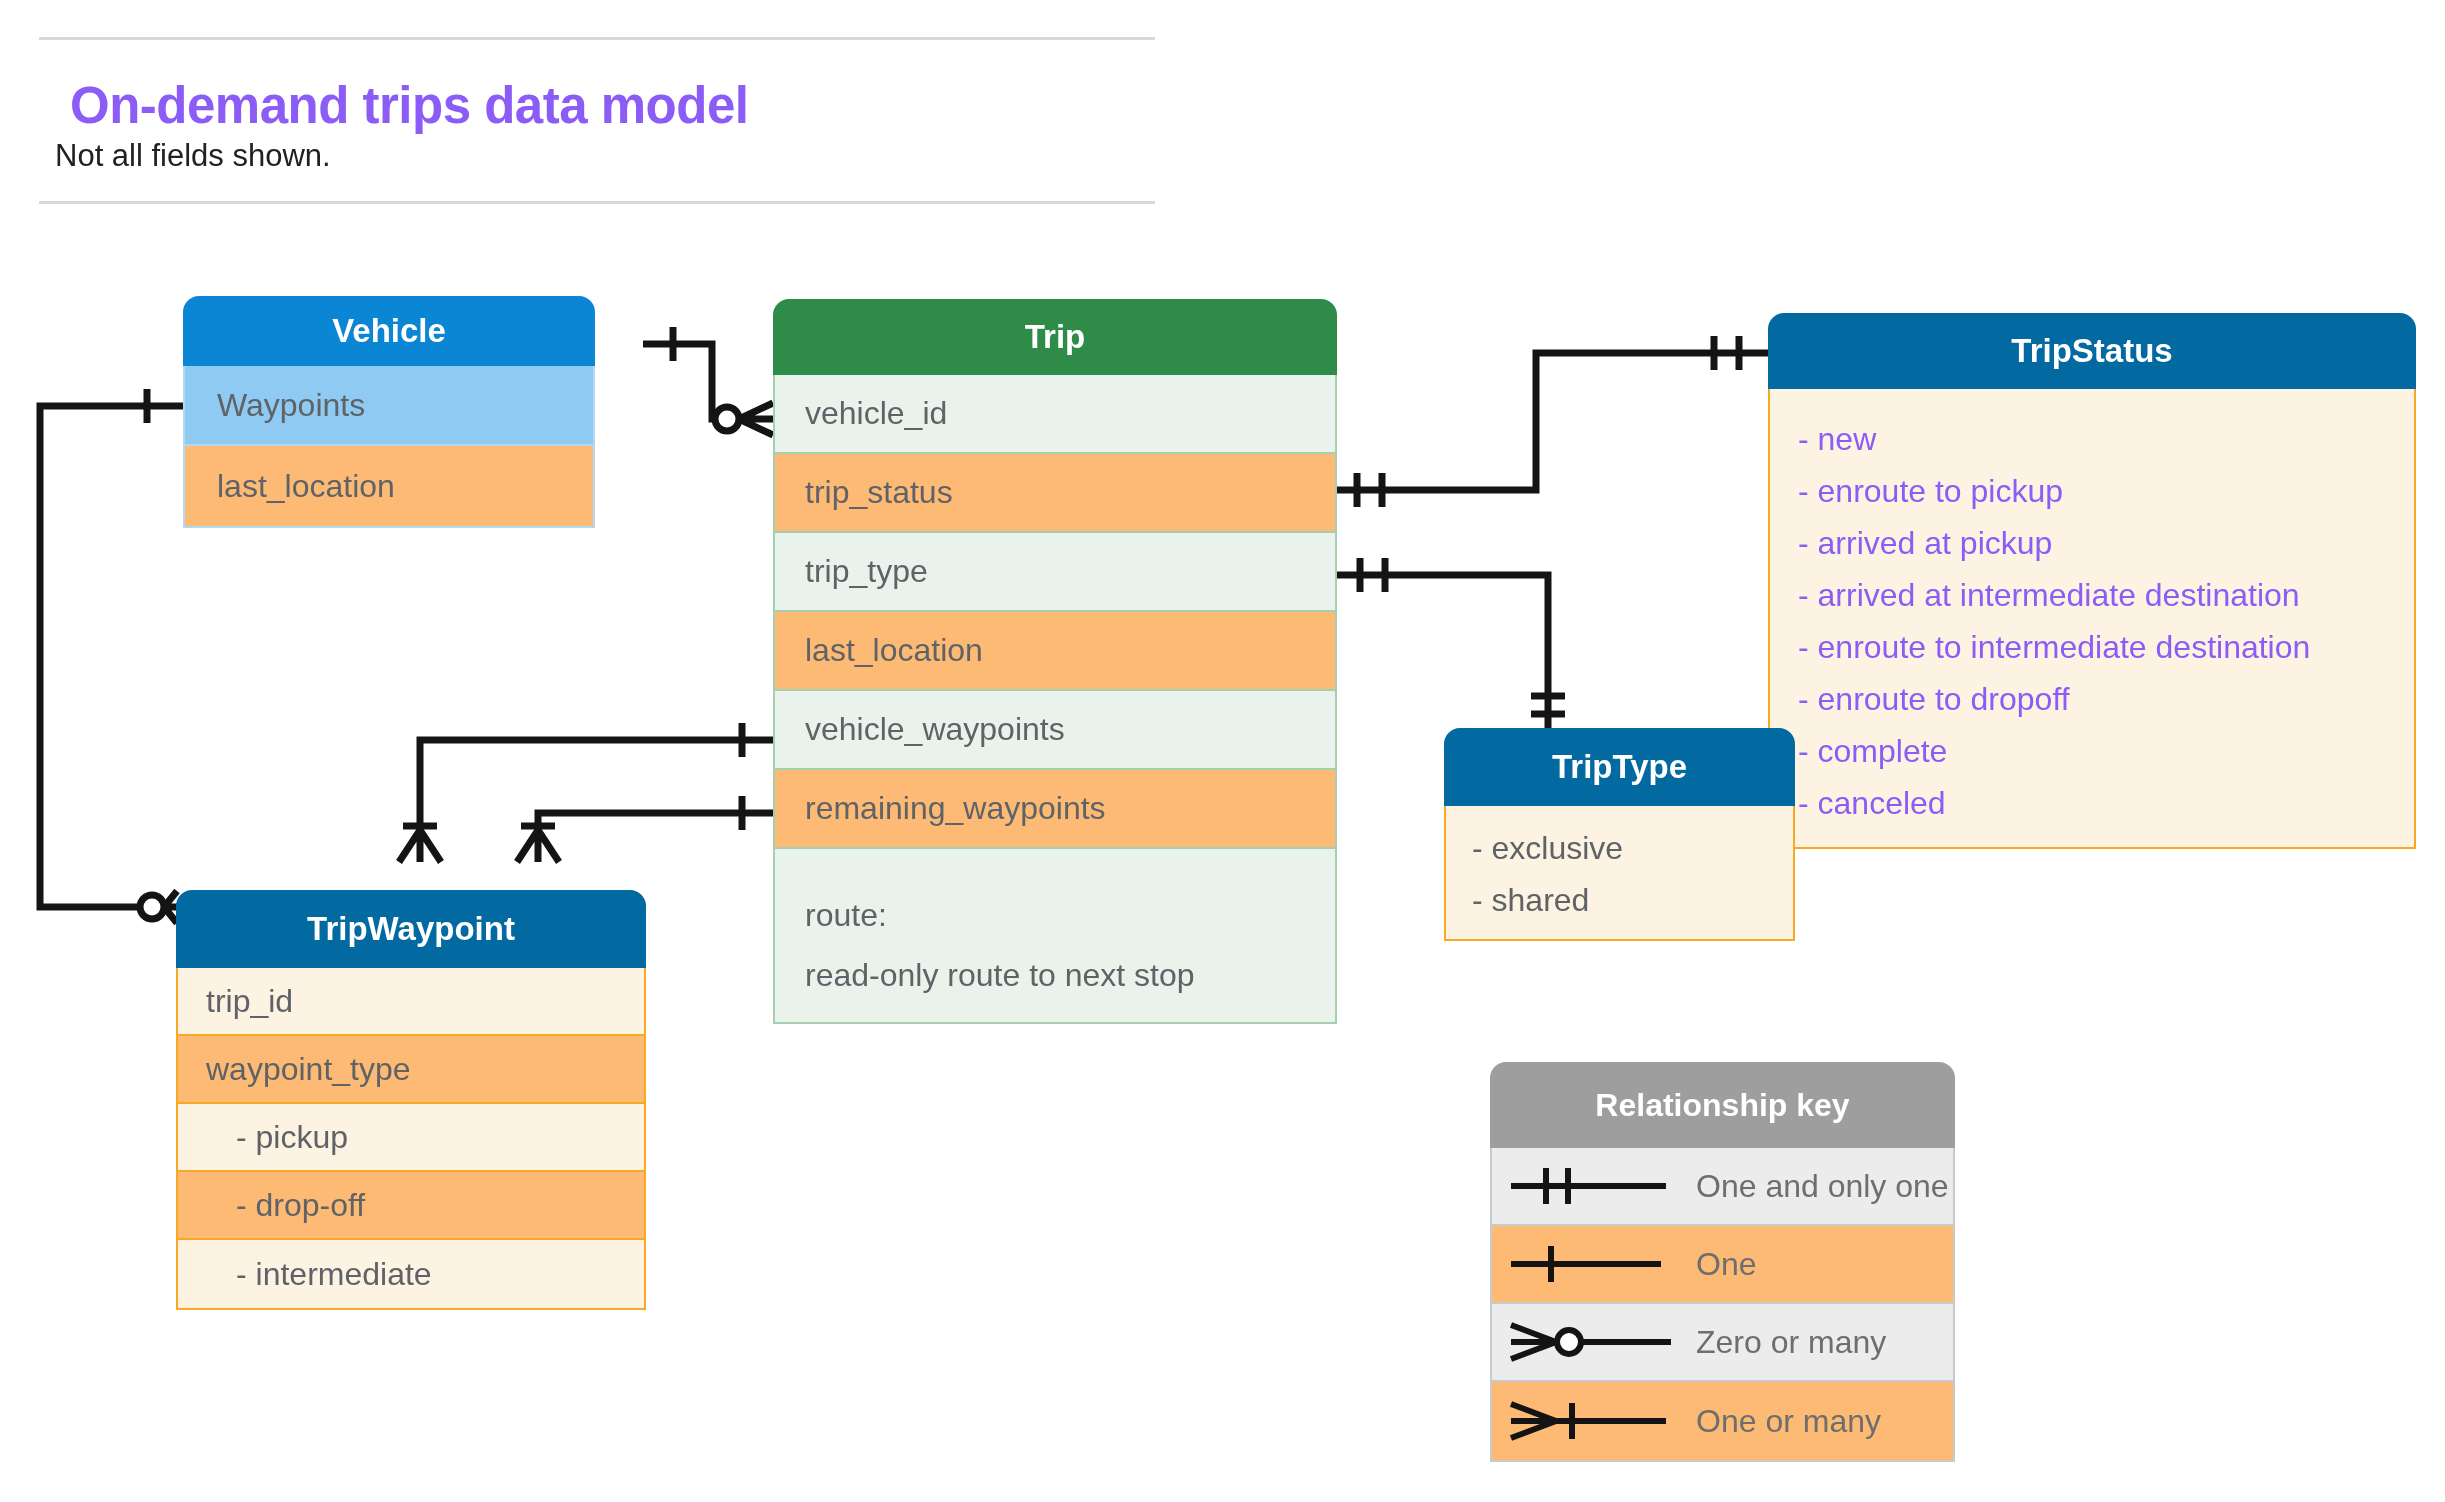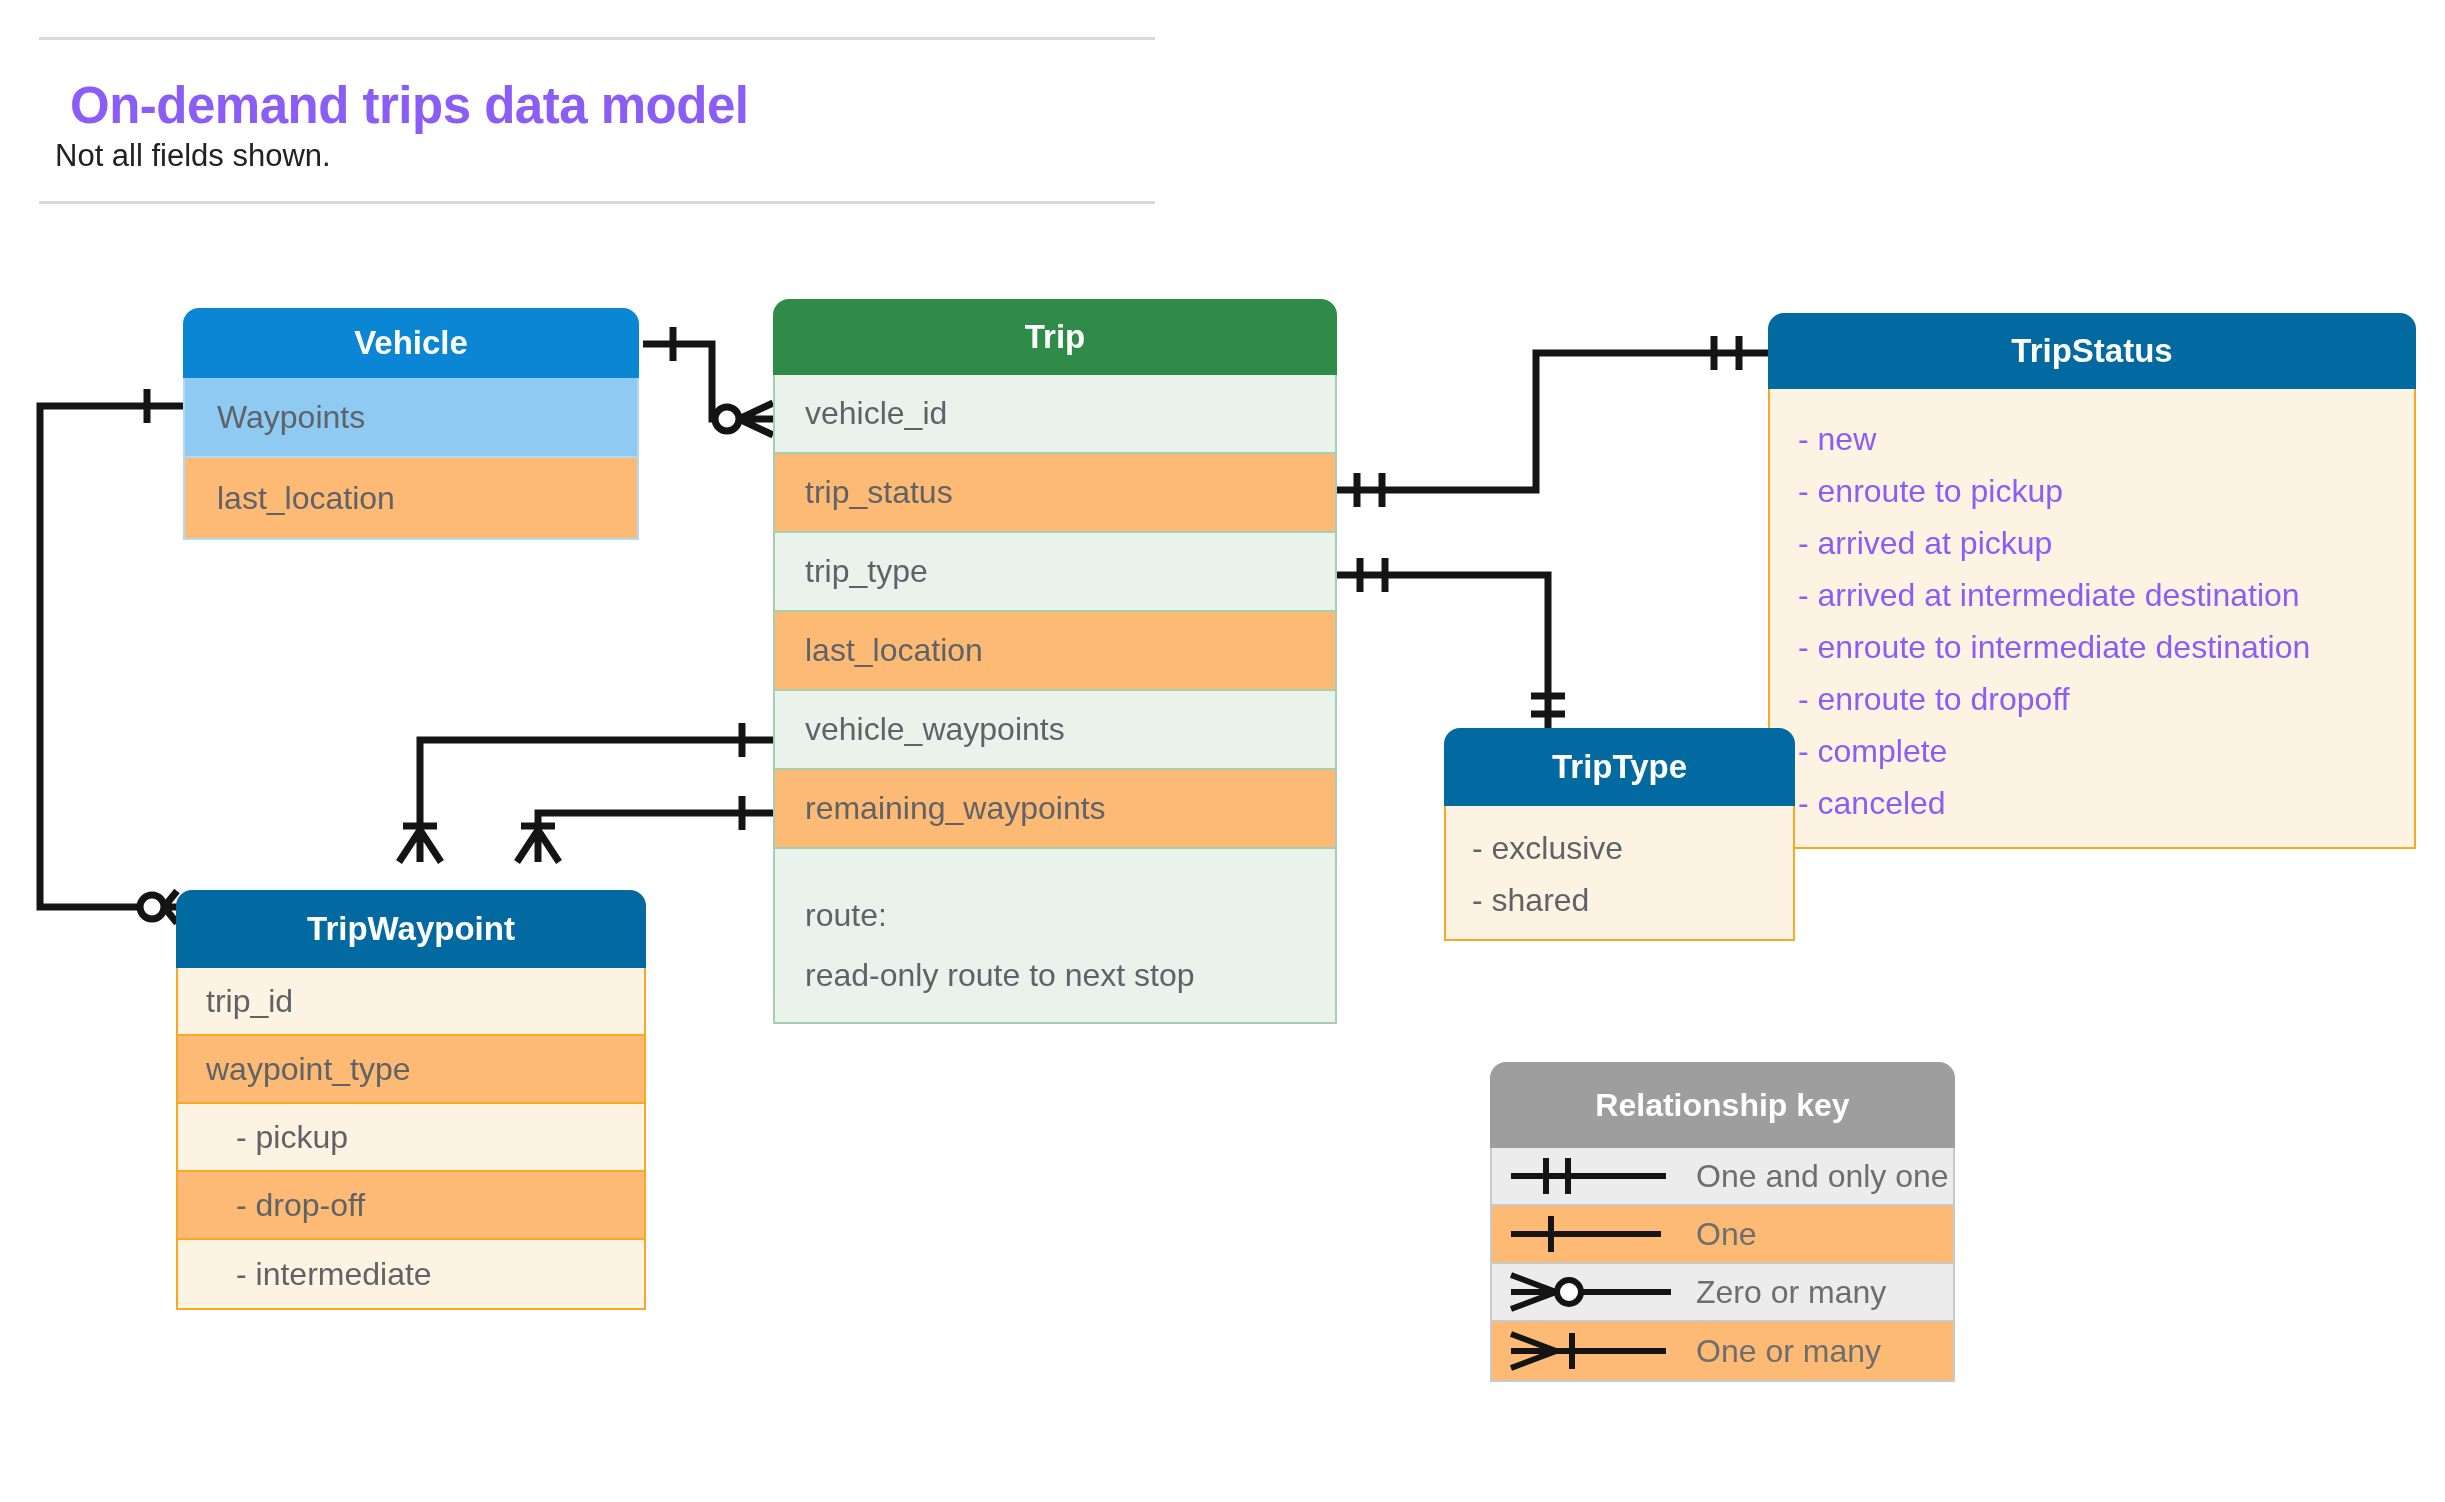--- a/index.html
+++ b/index.html
@@ -12,21 +12,21 @@
   #page-subtitle{position:absolute;left:55px;top:138px;font-size:31px;color:#202124;}
 
   .entity{position:absolute;}
   .hdr{display:flex;align-items:center;justify-content:center;color:#ffffff;
        font-weight:bold;font-size:33px;border-radius:16px 16px 0 0;}
   .body{box-sizing:border-box;border-top:none;}
   .row{box-sizing:border-box;display:flex;align-items:center;
        font-size:32px;color:#5f6368;padding-left:30px;}
 
   
-  #vehicle{left:183px;top:296px;width:456px;margin-top:12px;}
+  #vehicle{left:183px;top:296px;width:412px;}
   #vehicle .hdr{height:70px;background:#0a86d4;}
   #vehicle .body{border:2px solid #b3d8f6;border-top:none;}
   #vehicle .row{height:80px;padding-left:32px;border-bottom:2px solid #b3d8f6;}
   #vehicle .row:last-child{border-bottom:none;}
   .bg-lightblue{background:#8ecaf1;}
   .bg-white{background:#fdba74;}
 
   
   #trip{left:773px;top:299px;width:564px;}
   #trip .hdr{height:76px;background:#2e8b48;}
@@ -55,21 +55,21 @@
   #tripwaypoint .hdr{height:78px;}
   #tripwaypoint .body{border:2px solid #f9a826;border-top:none;}
   #tripwaypoint .row{height:68px;padding-left:28px;border-bottom:2px solid #f9a826;}
   #tripwaypoint .row:last-child{border-bottom:none;}
   #tripwaypoint .row.indent{padding-left:58px;}
 
   
   #relkey{left:1490px;top:1062px;width:465px;}
   #relkey .hdr{height:86px;background:#9e9e9e;font-size:32px;}
   #relkey .body{border:2px solid #c9c9c9;border-top:none;}
-  #relkey .krow{box-sizing:border-box;height:58px;display:flex;align-items:center;
+  #relkey .krow{box-sizing:border-box;height:78px;display:flex;align-items:center;
                 border-bottom:2px solid #c9c9c9;}
   #relkey .krow:last-child{border-bottom:none;}
   .bg-lightgray{background:#ececec;}
   #relkey .sym{width:180px;margin-left:14px;flex:0 0 auto;}
   #relkey .klabel{font-size:32px;color:#6e6e6e;margin-left:10px;}
   .symline{stroke:#141414;stroke-width:6;fill:none;}
   .symring{stroke:#141414;stroke-width:6;fill:#ffffff;}
 
   
   #conn-overlay{position:absolute;left:0;top:0;width:2445px;height:1502px;pointer-events:none;}

